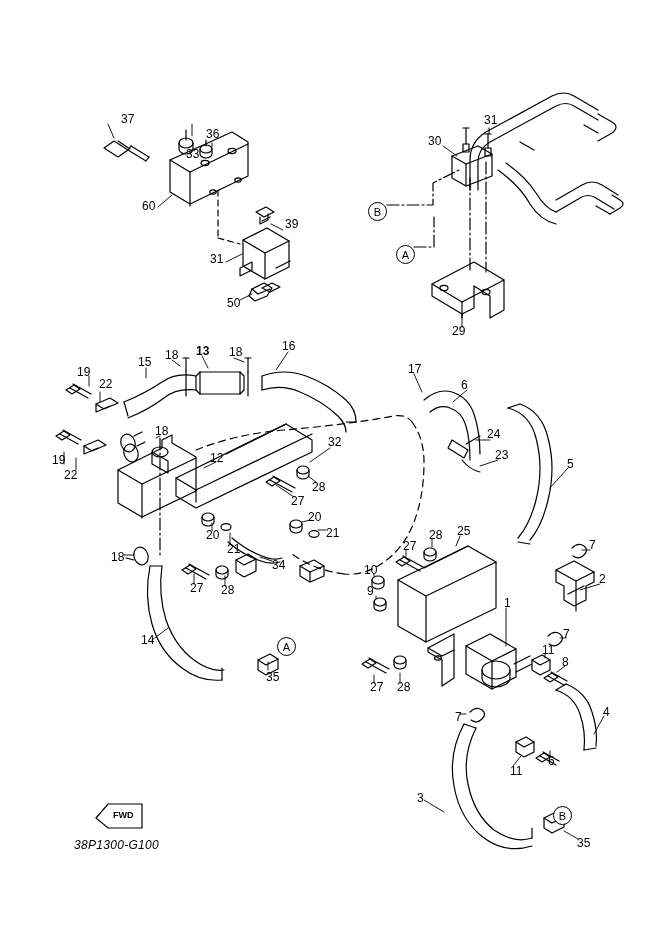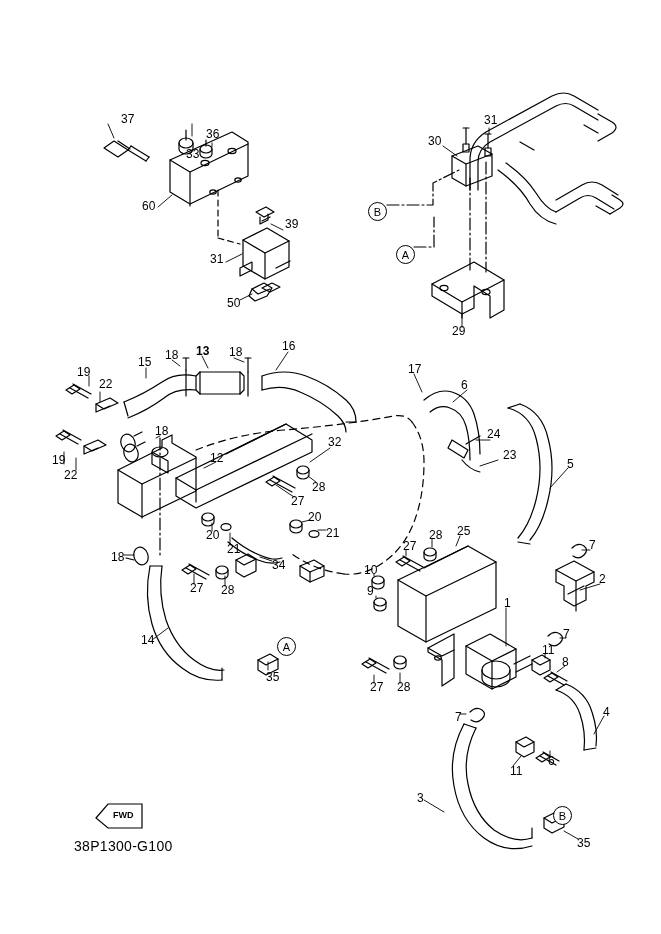--- a/index.html
+++ b/index.html
@@ -1,19 +1,19 @@
 <!DOCTYPE html>
 <html><head>
 <meta charset="utf-8">
 <style>
   html,body{margin:0;padding:0;background:#ffffff;}
   body{width:661px;height:934px;overflow:hidden;font-family:"Liberation Sans",sans-serif;}
   #sheet{position:relative;width:661px;height:934px;background:#fff;}
   .callout{position:absolute;font-size:12px;color:#000;font-family:"Liberation Sans",sans-serif;white-space:nowrap;}
-  .partcode{position:absolute;font-size:14px;letter-spacing:.3px;color:#000;}
+  .partcode{position:absolute;font-size:12px;letter-spacing:.3px;color:#000;font-style:italic;}
   .circ{position:absolute;width:17px;height:17px;border:1.2px solid #000;border-radius:50%;font-size:11px;display:flex;align-items:center;justify-content:center;background:#fff;}
   svg{position:absolute;left:0;top:0;}
   .fwd{position:absolute;font-size:9px;font-weight:bold;}
 </style>
 </head>
 <body>
 
 <div id="sheet">
 
   <svg width="661" height="934" viewBox="0 0 661 934">
@@ -360,21 +360,21 @@
   <div class="callout" style="left:165px;top:348px;">18</div>
   <div class="callout" style="left:196px;top:344px;font-weight:bold;">13</div>
   <div class="callout" style="left:229px;top:345px;">18</div>
   <div class="callout" style="left:282px;top:339px;">16</div>
   <div class="callout" style="left:52px;top:453px;">19</div>
   <div class="callout" style="left:64px;top:468px;">22</div>
   <div class="callout" style="left:155px;top:424px;">18</div>
   <div class="callout" style="left:408px;top:362px;">17</div>
   <div class="callout" style="left:461px;top:378px;">6</div>
   <div class="callout" style="left:487px;top:427px;">24</div>
-  <div class="callout" style="left:495px;top:448px;margin-left:8px;">23</div>
+  <div class="callout" style="left:495px;top:448px;">23</div>
   <div class="callout" style="left:567px;top:457px;">5</div>
   <div class="callout" style="left:210px;top:451px;">12</div>
   <div class="callout" style="left:328px;top:435px;">32</div>
   <div class="callout" style="left:312px;top:480px;">28</div>
   <div class="callout" style="left:291px;top:494px;">27</div>
   <div class="callout" style="left:308px;top:510px;">20</div>
   <div class="callout" style="left:326px;top:526px;">21</div>
   <div class="callout" style="left:206px;top:528px;">20</div>
   <div class="callout" style="left:227px;top:542px;">21</div>
   <div class="callout" style="left:111px;top:550px;">18</div>

